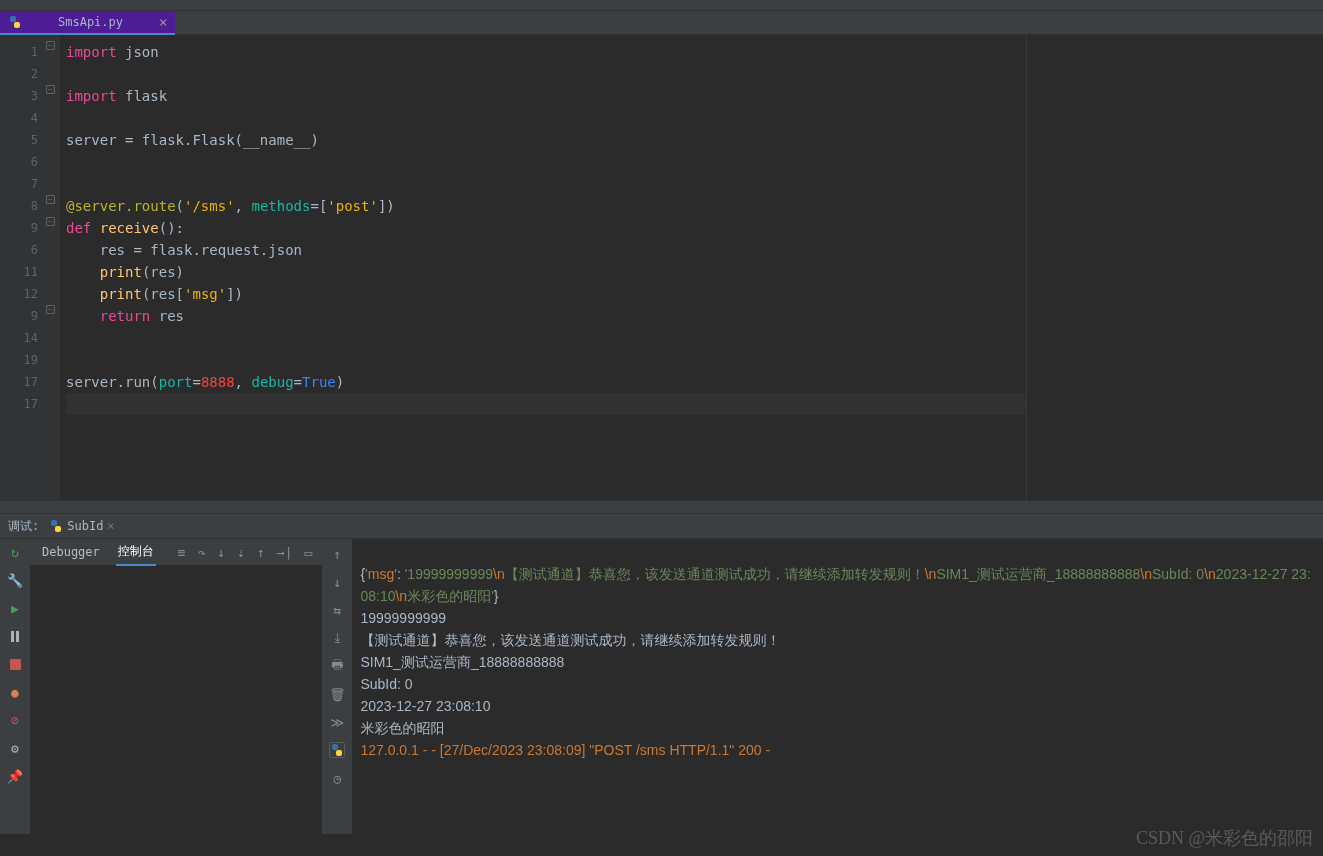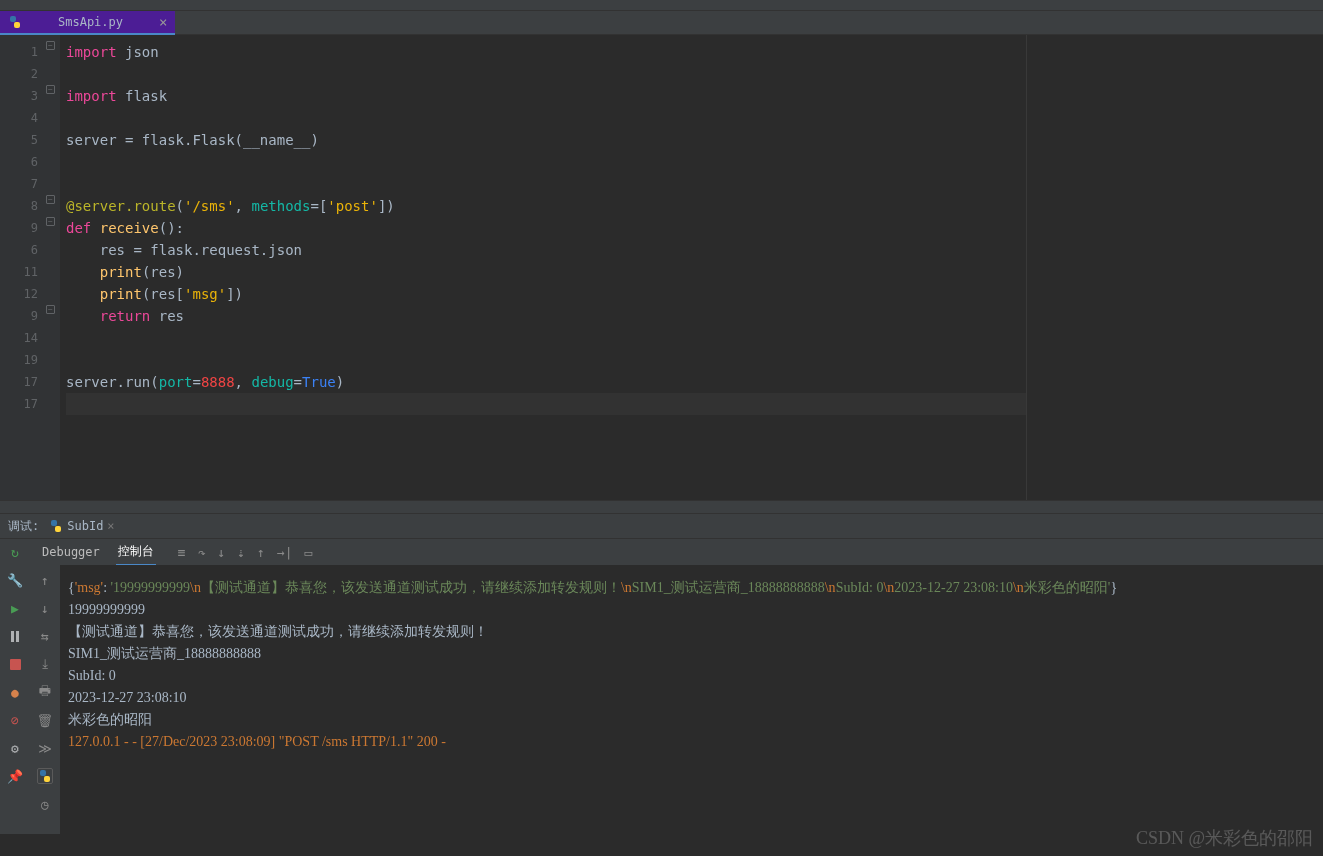--- a/index.html
+++ b/index.html
@@ -30,29 +30,29 @@
 .gap{height:14px;background:#3c3f41;border-top:1px solid #323232;border-bottom:1px solid #323232;}
 .debug-header{height:25px;background:#3c3f41;display:flex;align-items:center;padding:0 8px;gap:10px;font-size:12px;border-bottom:1px solid #323232;}
 .debug-tab{display:flex;align-items:center;gap:4px;}
 .dt-close{color:#777;}
 .debug-body{display:flex;height:295px;}
 .side-tools{width:30px;background:#3c3f41;display:flex;flex-direction:column;align-items:center;padding-top:4px;gap:10px;}
 .side-ic{width:18px;height:18px;display:flex;align-items:center;justify-content:center;color:#afb1b3;font-size:13px;}
 .green{color:#499c54;}
 .orange{color:#d6824c;}
 .gray{color:#8a8a8a;}
-.console-wrap{flex:1;display:flex;flex-direction:column;}
+.console-wrap{flex:1;display:flex;}
 .console-tabs{height:26px;background:#3c3f41;display:flex;align-items:center;padding:0 10px;gap:14px;font-size:12px;}
 .ctab{color:#bbbbbb;padding:4px 2px;}
 .ctab.active{border-bottom:2px solid #4a88c7;color:#fff;}
 .ctoolbar{display:flex;gap:12px;margin-left:8px;}
 .ctoolbar span{color:#8a8a8a;font-size:13px;}
 .console-inner{display:flex;flex:1;}
 .console-side{width:30px;background:#3c3f41;display:flex;flex-direction:column;align-items:center;padding-top:6px;gap:10px;}
-.console-out{flex:1;background:#2b2b2b;padding:12px 8px;font-family:Liberation Serif, serif;font-size:14px;line-height:22px;white-space:pre-wrap;word-break:break-all;}
+.console-out{flex:1;background:#2b2b2b;padding:24px 8px;font-family:Liberation Sans, sans-serif;font-size:14px;line-height:22px;white-space:pre-wrap;word-break:break-all;}
 .msg-key{color:#cc7832;}
 .msg-str{color:#6a8759;}
 .escape{color:#cc7832;}
 .http{color:#cc7832;}
 .watermark{position:absolute;bottom:6px;right:10px;color:rgba(255,255,255,0.22);font-size:18px;font-family:"Microsoft YaHei";pointer-events:none;}
 .stop-sq{width:11px;height:11px;background:#c75450;border-radius:1px;}
 .pause-ic{display:flex;gap:2px;}
 .pause-ic span{width:3px;height:11px;background:#afb1b3;}
 .arrow-green2{color:#499c54;}
 .gear{color:#afb1b3;}

